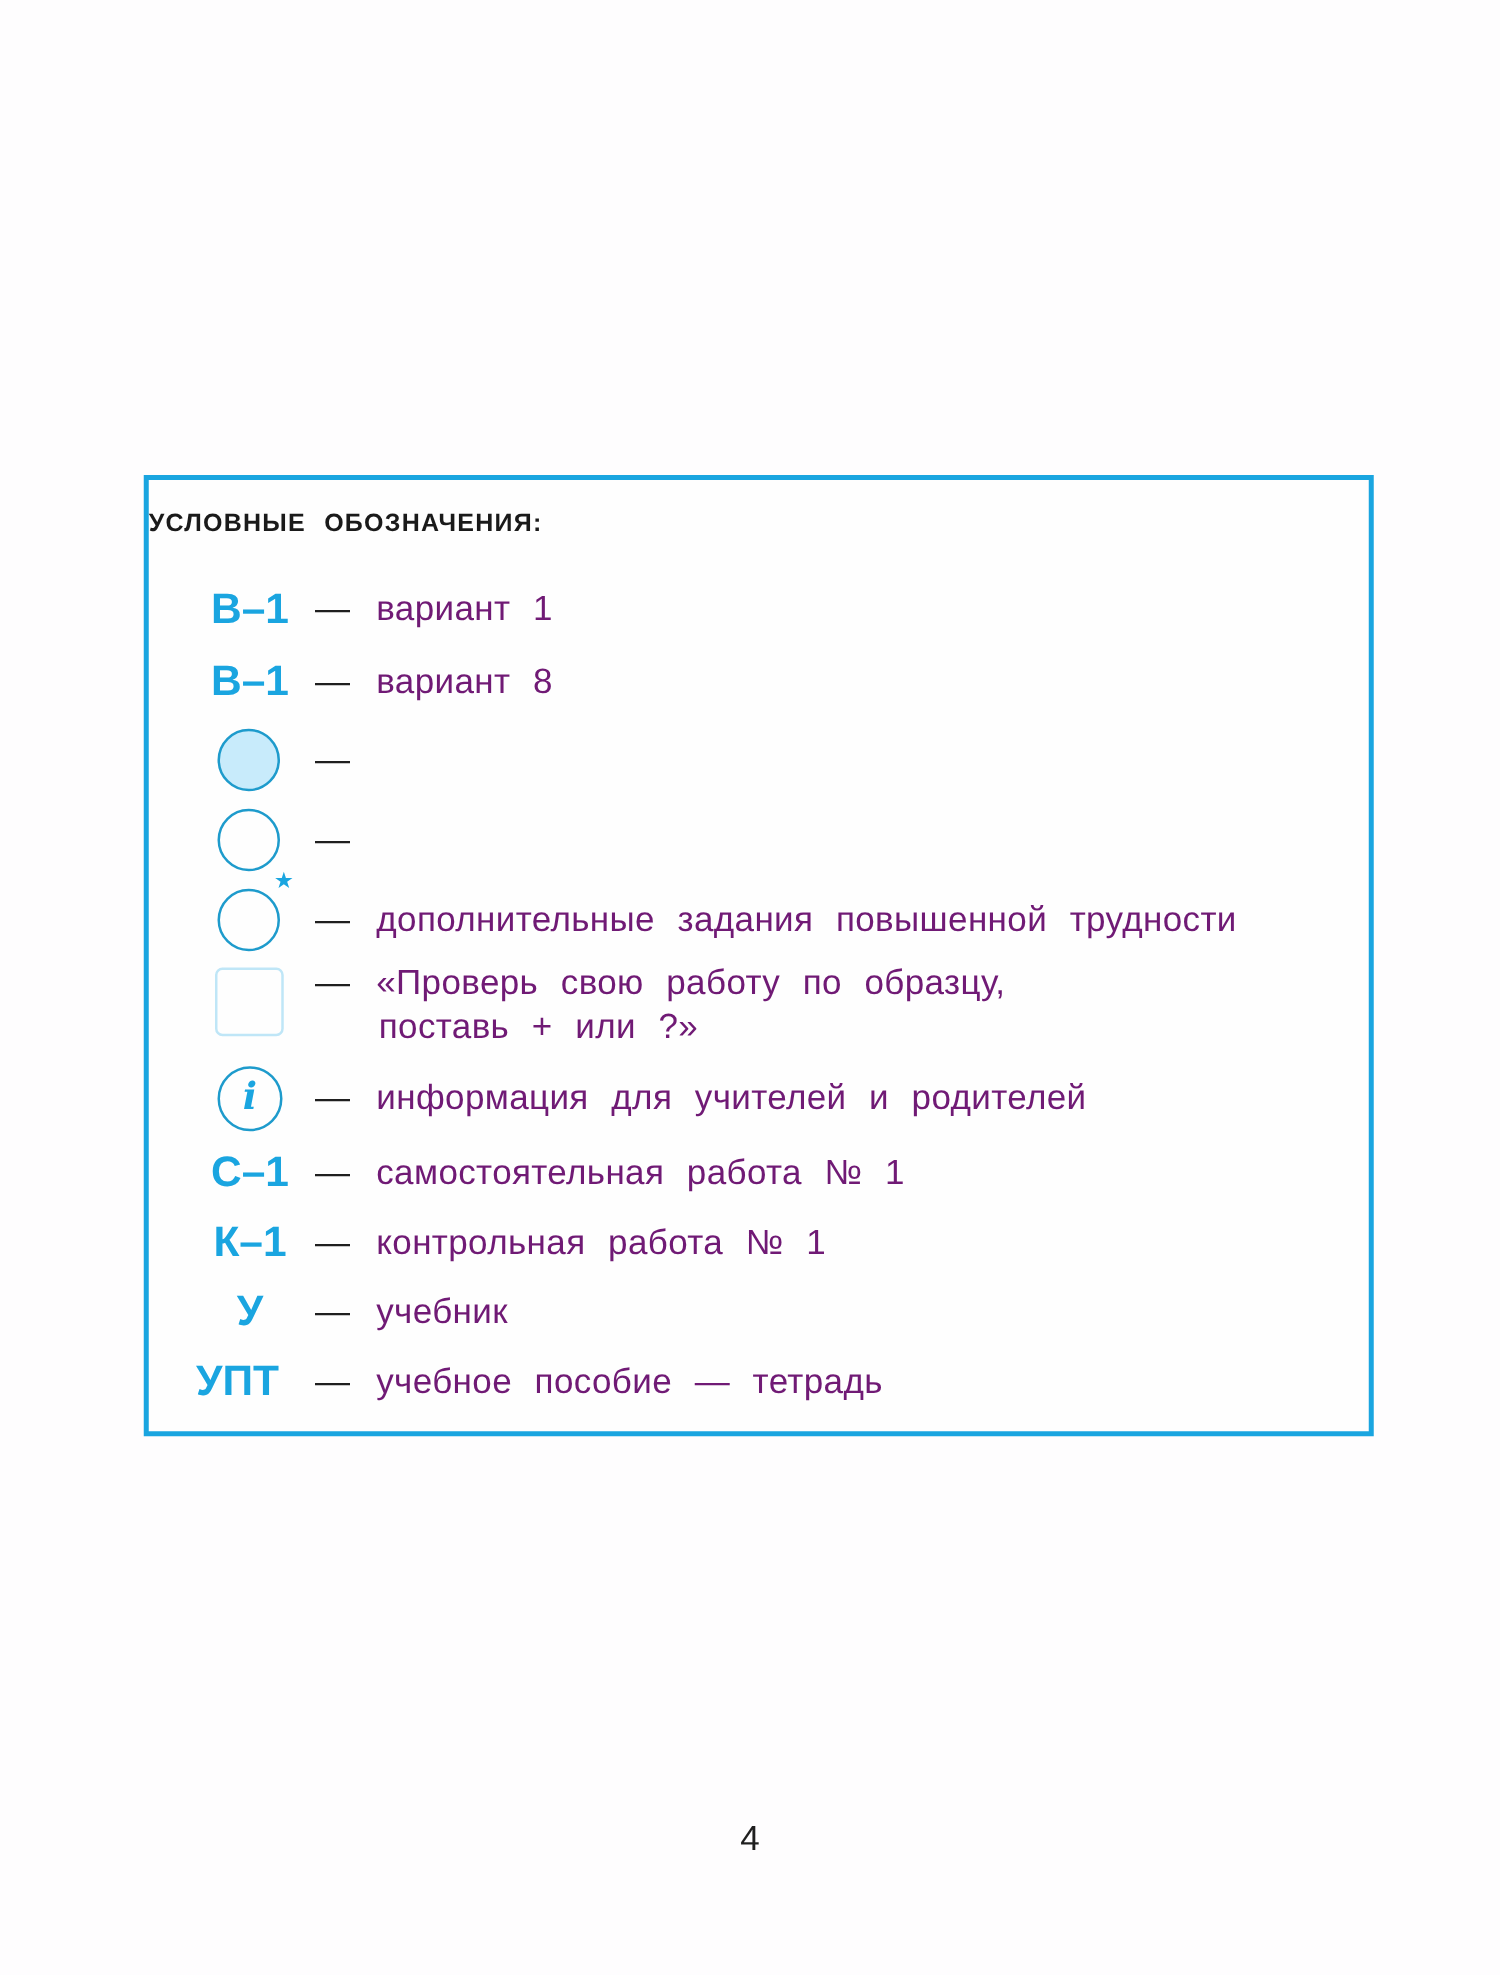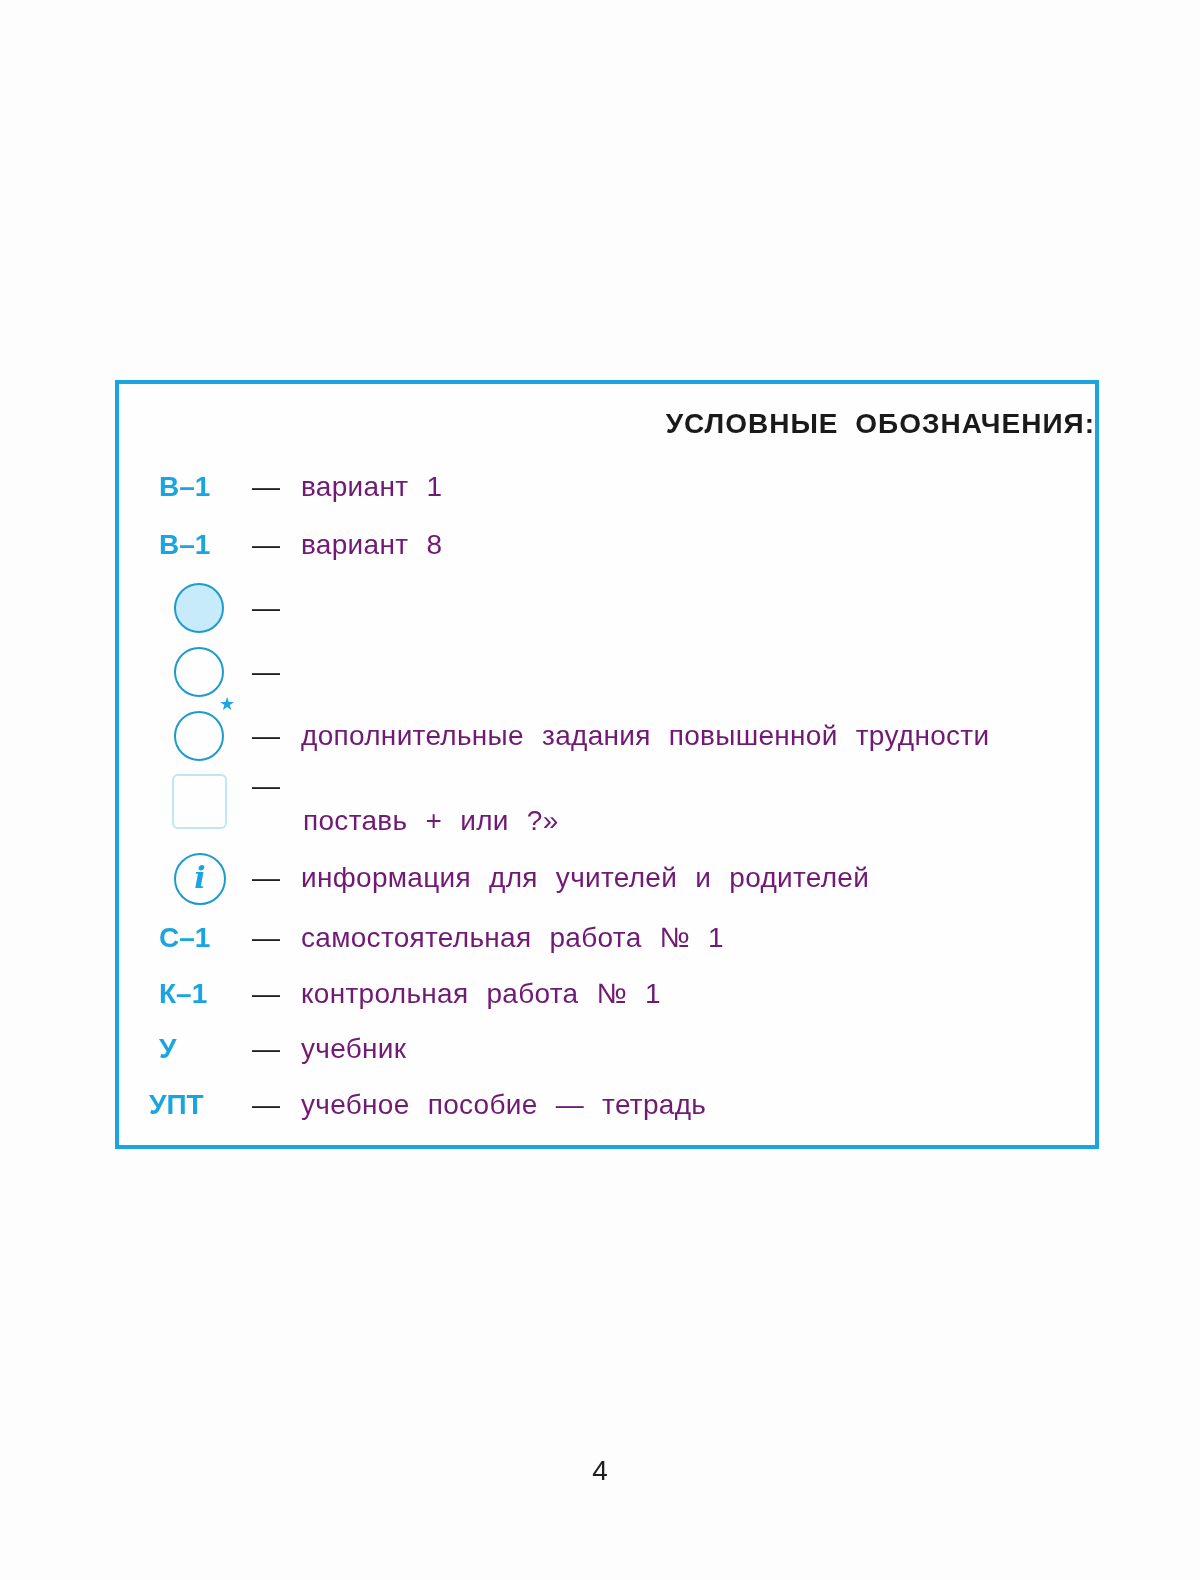--- a/index.html
+++ b/index.html
@@ -14,38 +14,39 @@
   .legend-box {
     position: absolute;
     left: 115px; top: 380px;
     width: 976px; height: 761px;
     border: 4px solid #1aa5e0;
     background: #fefefe;
   }
   .title {
     position: absolute;
     left: 0; right: 0; top: 24px;
-    text-align: right;
+    text-align: left;
     font-weight: bold;
-    font-size: 28px;
+    font-size: 20px;
     letter-spacing: 1px;
     word-spacing: 8px;
     color: #1a1a1a;
   }
   .row {
     position: absolute;
     left: 0; right: 0;
     height: 50px;
   }
   .sym {
     position: absolute;
     left: 40px;
     width: 82px;
+    text-align: center;
     font-weight: bold;
-    font-size: 28px;
+    font-size: 34px;
     color: #1aa5e0;
     line-height: 50px;
   }
   .dash {
     position: absolute;
     left: 133px;
     font-size: 28px;
     line-height: 50px;
     color: #1f1f1f;
   }
@@ -138,20 +139,21 @@
   <div class="row" style="top:327px">
     <span class="circle" style="top:0"></span>
     <span class="star">★</span>
     <span class="dash">—</span>
     <span class="desc">дополнительные задания повышенной трудности</span>
   </div>
 
   <div class="row" style="top:384px; height:80px">
     <span class="square"></span>
     <span class="dash" style="line-height:35px">—</span>
+    <span class="desc two-line">«Проверь свою работу по образцу,</span>
     <span class="desc two-line" style="top:35px; left:184px">поставь + или ?»</span>
   </div>
 
   <div class="row" style="top:469px">
     <span class="info-circle" style="top:0">i</span>
     <span class="dash">—</span>
     <span class="desc">информация для учителей и родителей</span>
   </div>
 
   <div class="row" style="top:529px">

